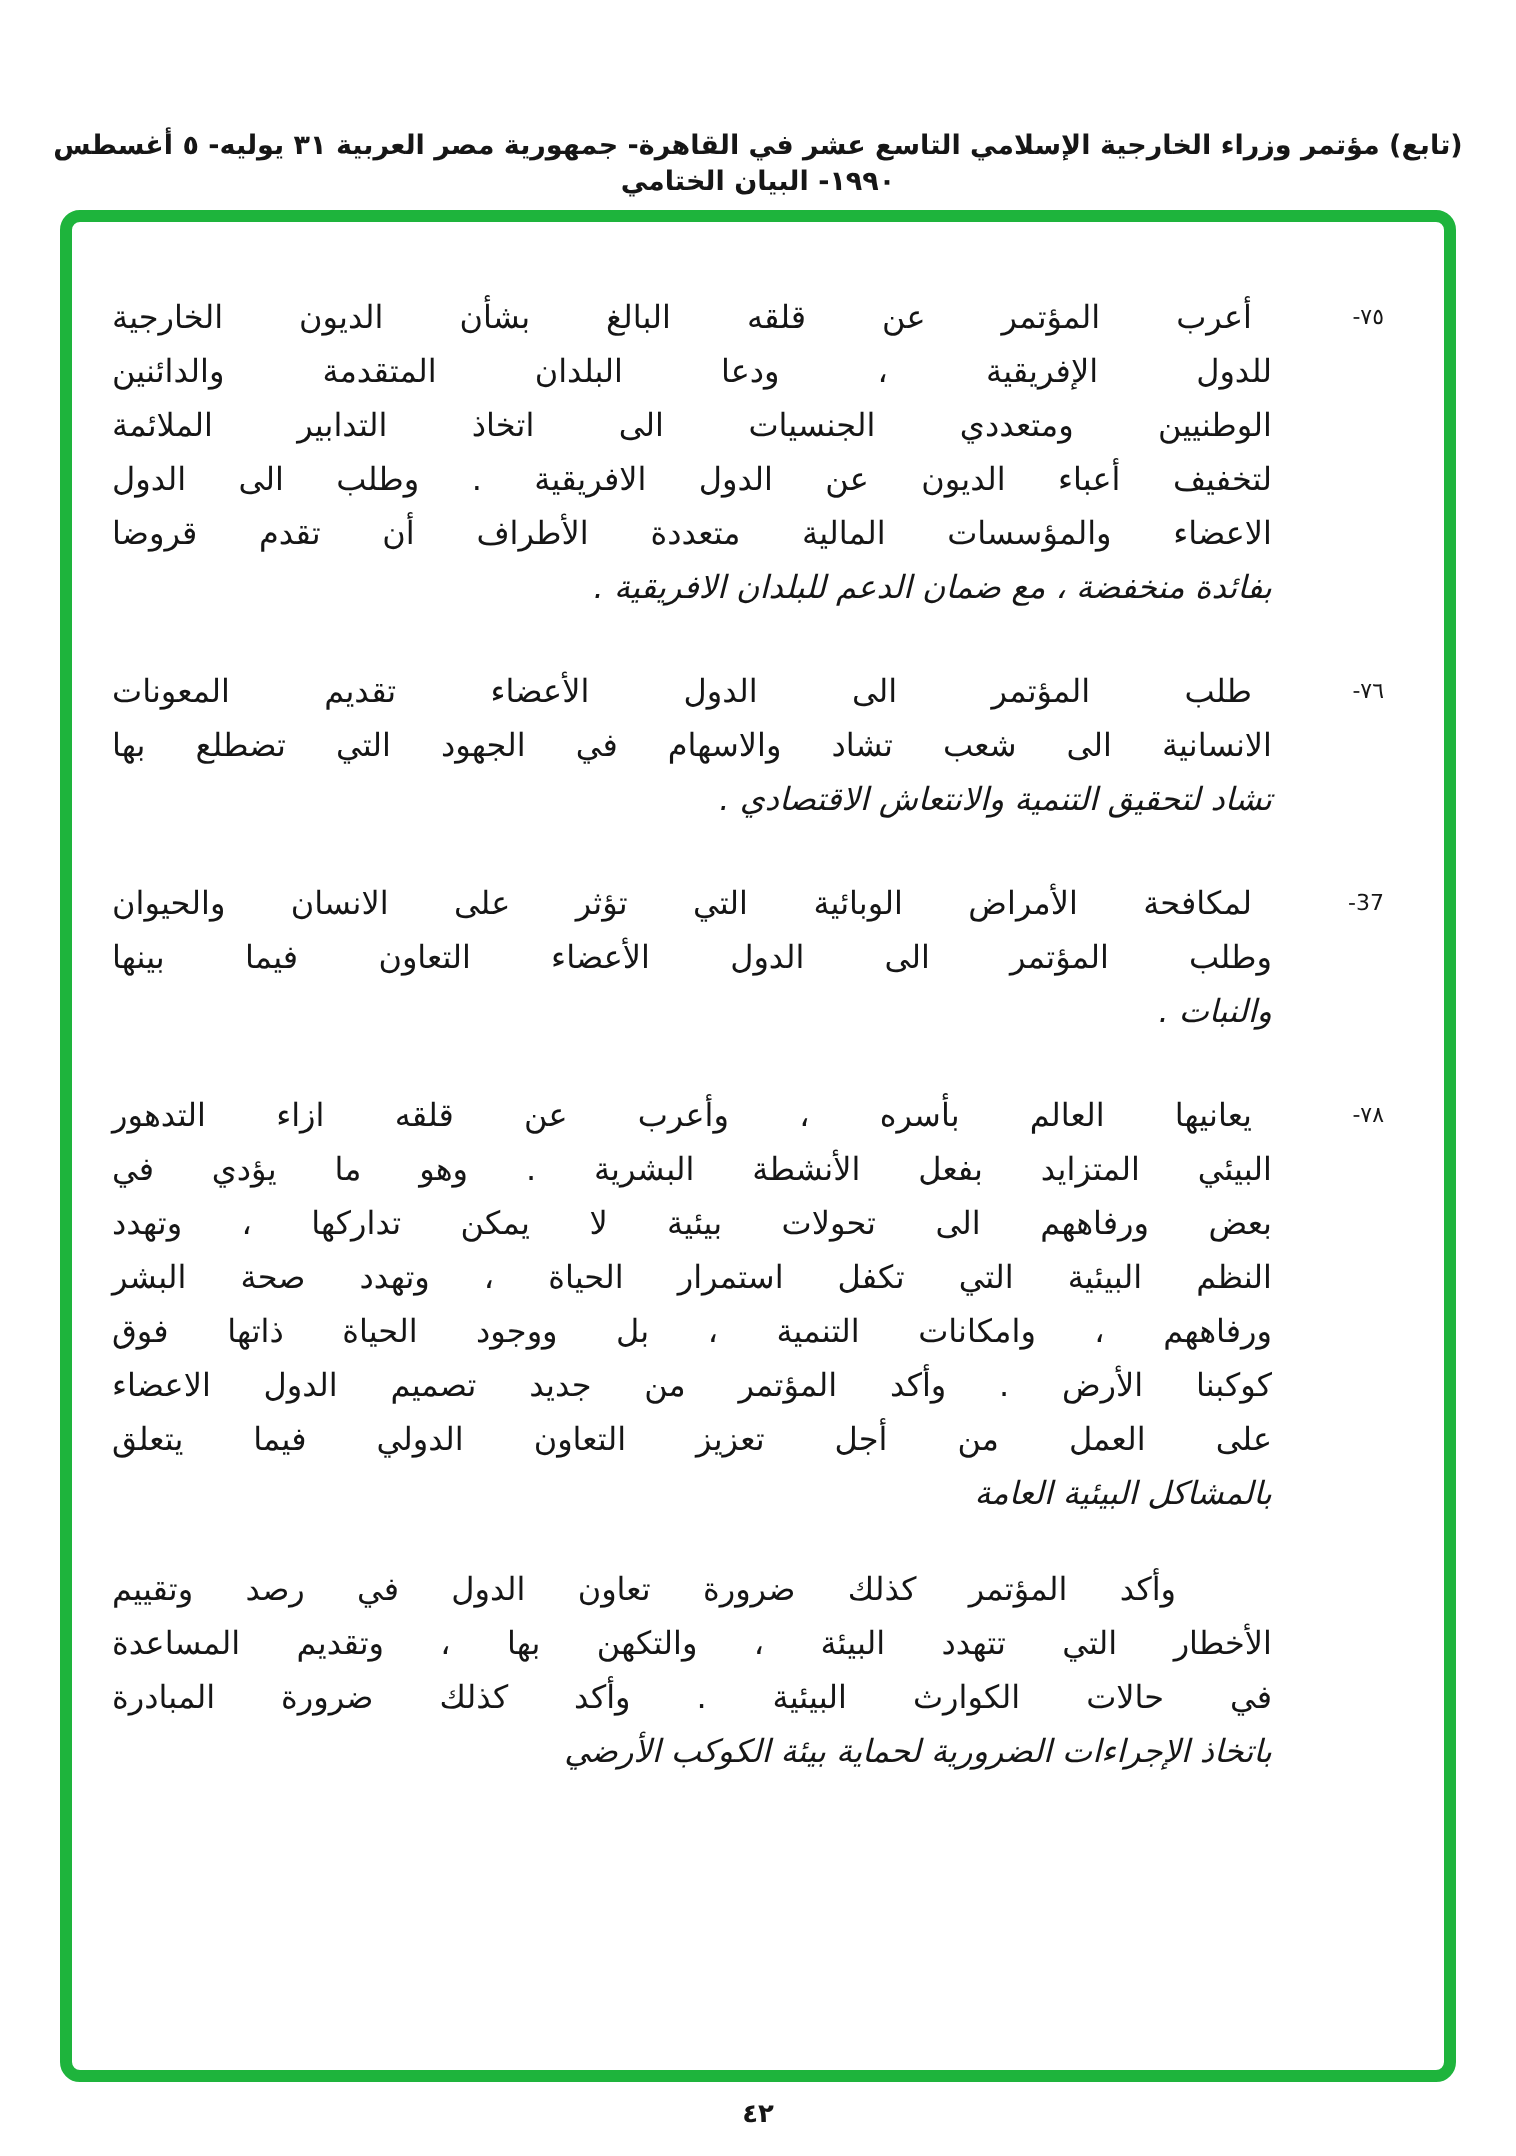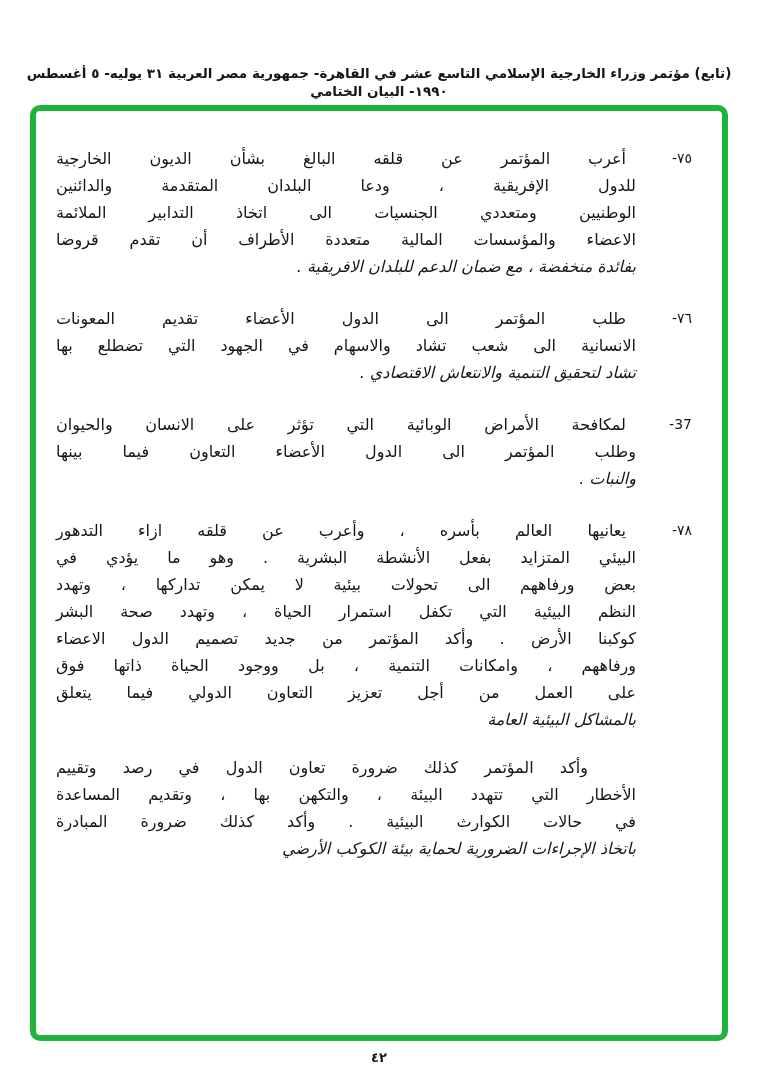--- a/index.html
+++ b/index.html
@@ -48,21 +48,21 @@
     line-height: 27px;
   }
   .para {
     display: flex;
     margin-bottom: 25px;
   }
   .para-num {
     flex: 0 0 44px;
     margin-left: 12px;
     white-space: nowrap;
-    font-size: 14px;
+    font-size: 11px;
   }
   .para-text {
     flex: 1;
     min-width: 0;
   }
   .line {
     text-align: justify;
     text-align-last: justify;
   }
   .line.last {
@@ -101,20 +101,21 @@
   </div>
 
   <div class="frame" style="border-color: rgb(30, 180, 60);">
     <div class="content">
   <div class="para">
     <div class="para-num">٧٥-</div>
     <div class="para-text">
             <div class="line">أعرب المؤتمر عن قلقه البالغ بشأن الديون الخارجية</div>
             <div class="line">للدول الإفريقية ، ودعا البلدان المتقدمة والدائنين</div>
             <div class="line">الوطنيين ومتعددي الجنسيات الى اتخاذ التدابير الملائمة</div>
+            <div class="line">لتخفيف أعباء الديون عن الدول الافريقية . وطلب الى الدول</div>
             <div class="line">الاعضاء والمؤسسات المالية متعددة الأطراف أن تقدم قروضا</div>
             <div class="line last">بفائدة منخفضة ، مع ضمان الدعم للبلدان الافريقية .</div>
           </div>
   </div>
 
   <div class="para">
     <div class="para-num">٧٦-</div>
     <div class="para-text">
             <div class="line">طلب المؤتمر الى الدول الأعضاء تقديم المعونات</div>
             <div class="line">الانسانية الى شعب تشاد والاسهام في الجهود التي تضطلع بها</div>
@@ -131,22 +132,22 @@
           </div>
   </div>
 
   <div class="para">
     <div class="para-num">٧٨-</div>
     <div class="para-text">
             <div class="line">يعانيها العالم بأسره ، وأعرب عن قلقه ازاء التدهور</div>
             <div class="line">البيئي المتزايد بفعل الأنشطة البشرية . وهو ما يؤدي في</div>
             <div class="line">بعض ورفاههم الى تحولات بيئية لا يمكن تداركها ، وتهدد</div>
             <div class="line">النظم البيئية التي تكفل استمرار الحياة ، وتهدد صحة البشر</div>
+            <div class="line">ورفاههم ، وامكانات التنمية ، بل ووجود الحياة ذاتها فوق</div>
             <div class="line">كوكبنا الأرض . وأكد المؤتمر من جديد تصميم الدول الاعضاء</div>
-            <div class="line">ورفاههم ، وامكانات التنمية ، بل ووجود الحياة ذاتها فوق</div>
             <div class="line">على العمل من أجل تعزيز التعاون الدولي فيما يتعلق</div>
             <div class="line last">بالمشاكل البيئية العامة</div>
           </div>
   </div>
 
   <div class="para no-num">
     <div class="para-num"></div>
     <div class="para-text">
             <div class="line">وأكد المؤتمر كذلك ضرورة تعاون الدول في رصد وتقييم</div>
             <div class="line">الأخطار التي تتهدد البيئة ، والتكهن بها ، وتقديم المساعدة</div>

